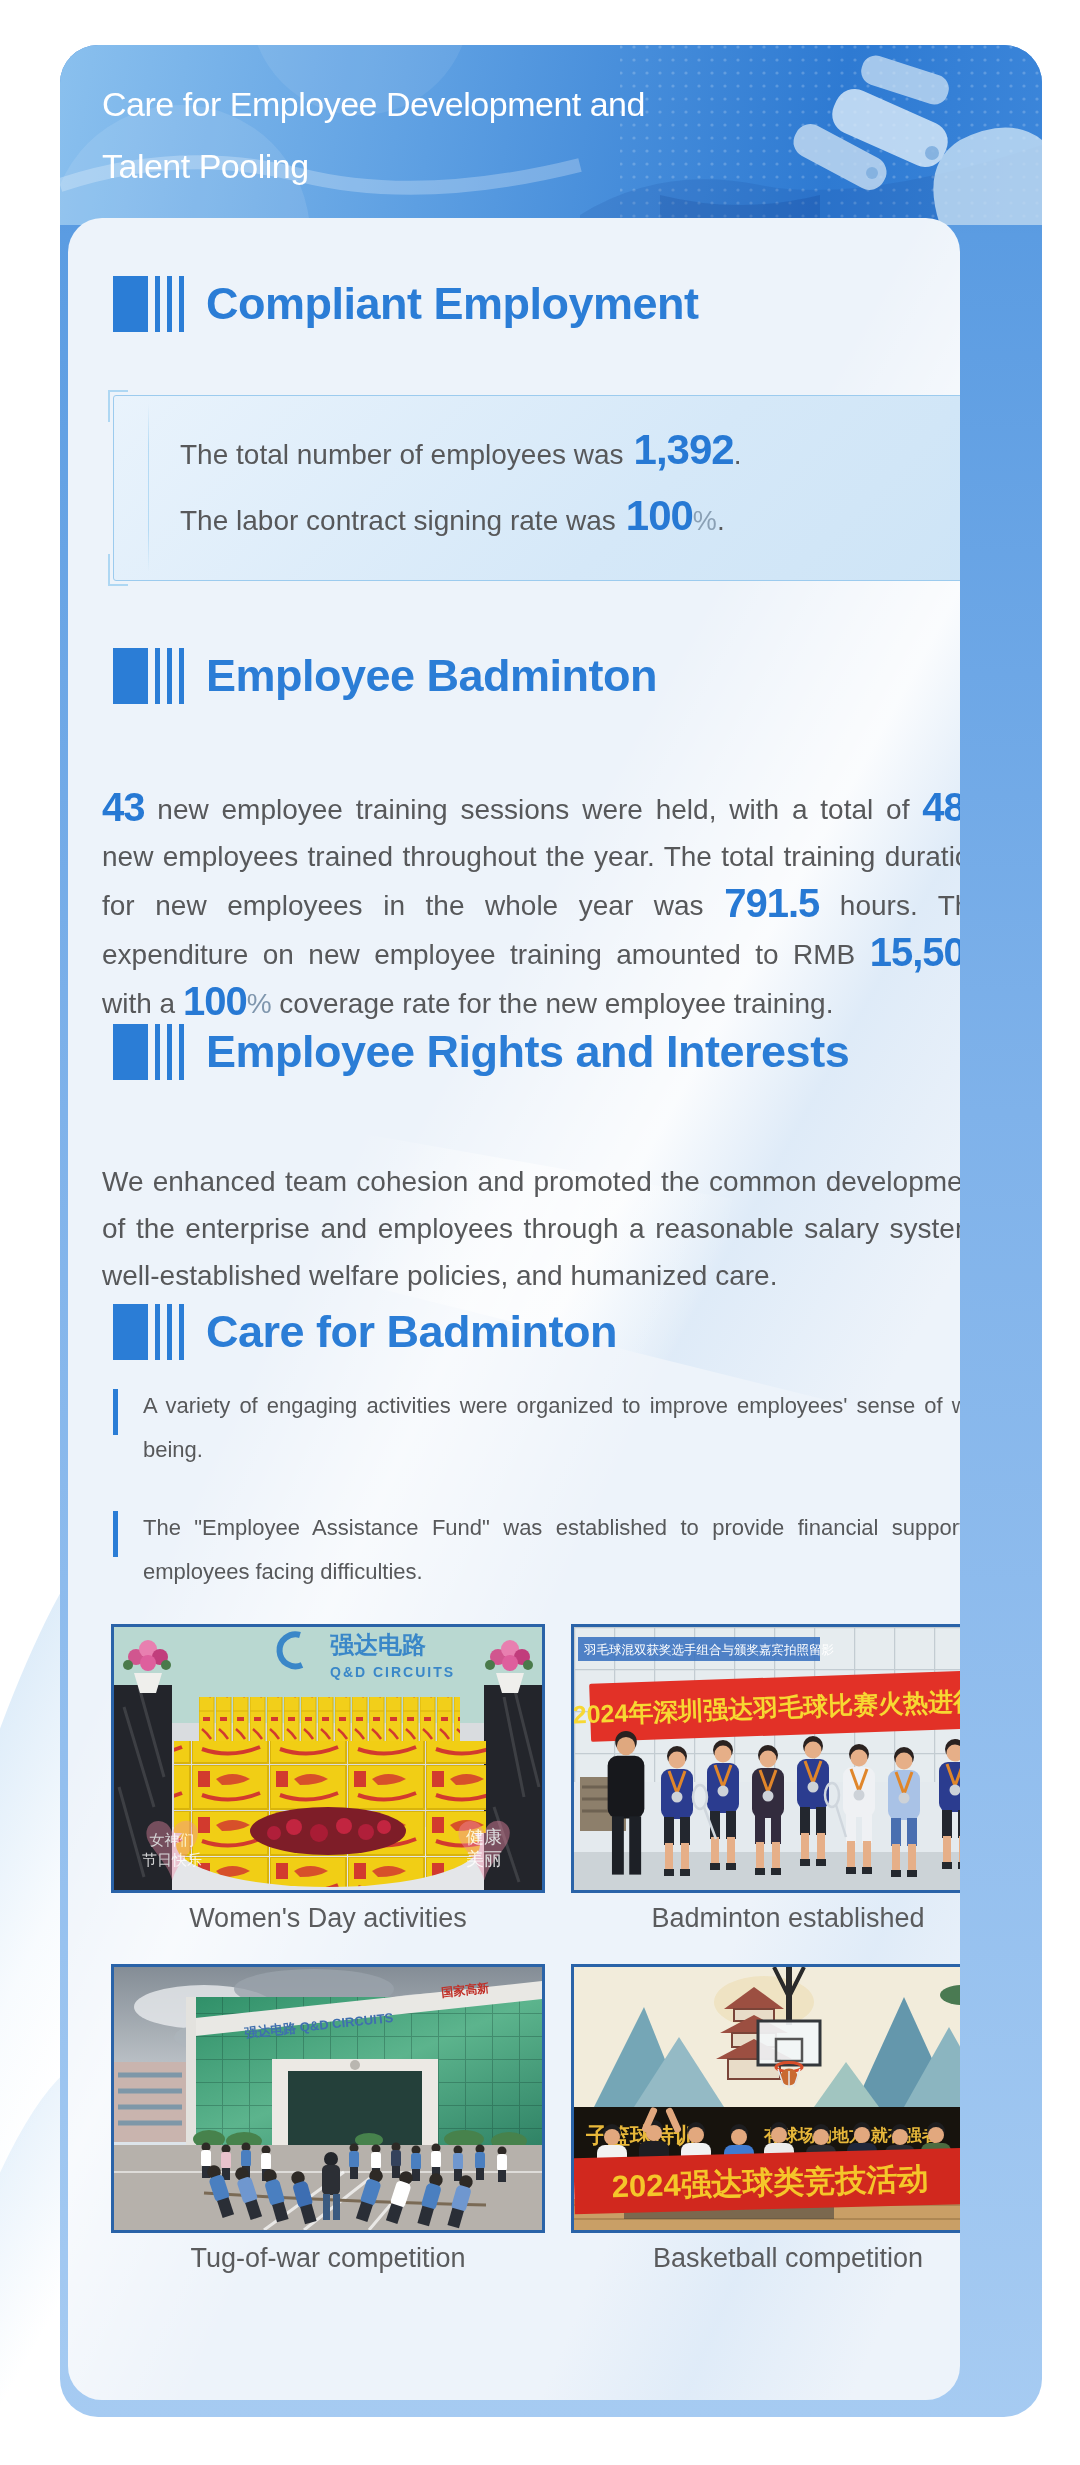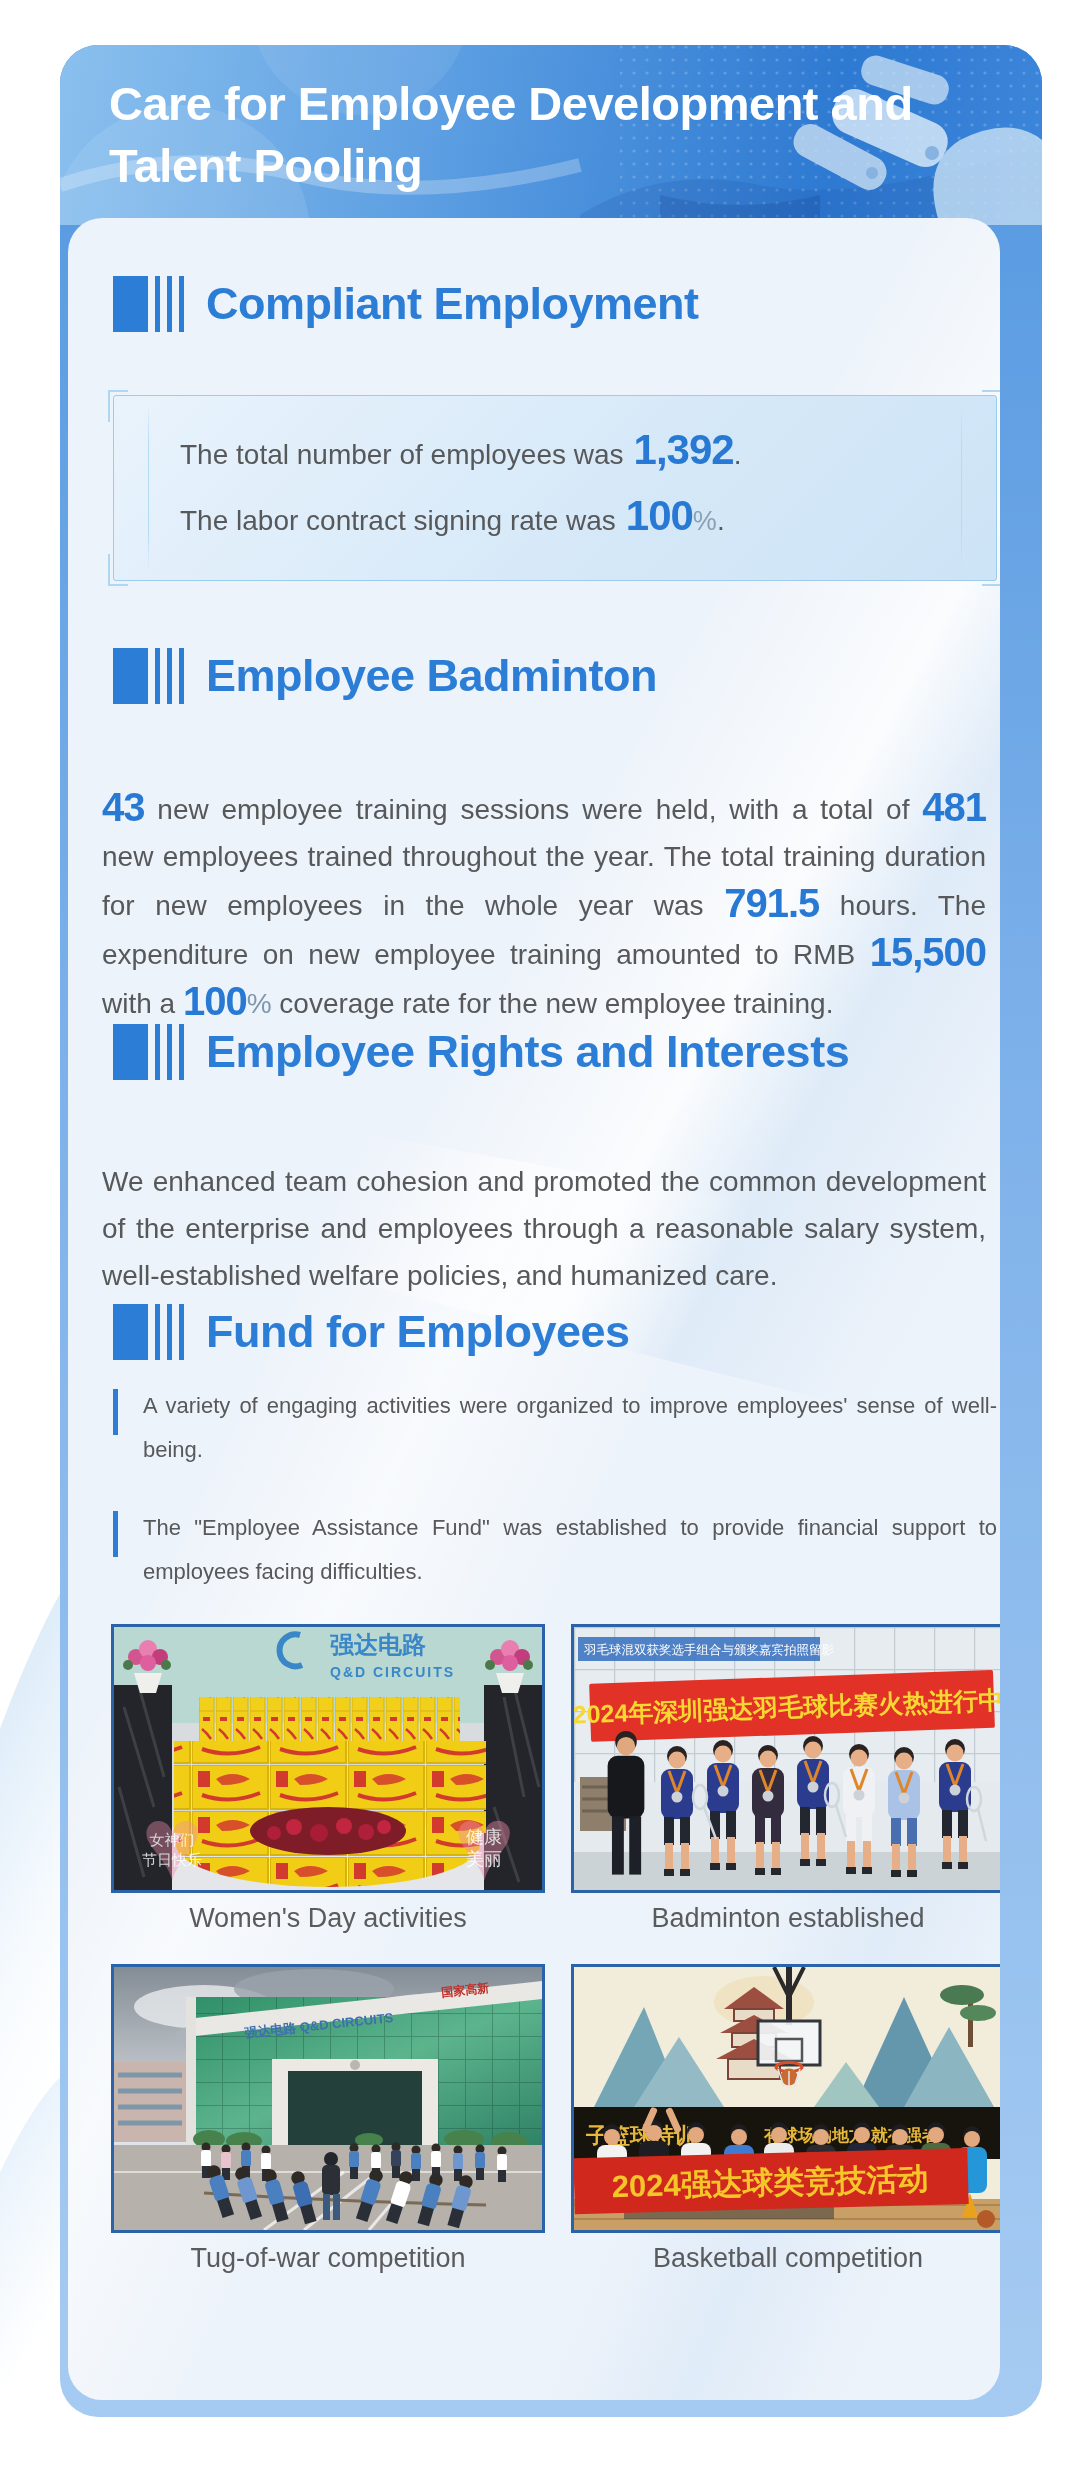--- a/index.html
+++ b/index.html
@@ -12,25 +12,25 @@
   .bg-wisp.w2{left:-30px;top:2050px;width:120px;height:420px;transform:rotate(20deg);
       background:linear-gradient(100deg,rgba(170,208,242,.30),transparent 75%);border-radius:45%;}
 
   
   .outer-card{position:absolute;left:60px;top:45px;width:982px;height:2372px;border-radius:38px;
       background:linear-gradient(180deg,#4288d8 0%,#5b9ce2 8%,#7fb2ea 45%,#a6cbf2 100%);}
   
   .header{position:absolute;left:0;top:0;width:100%;height:180px;border-radius:38px 38px 0 0;
       overflow:hidden;background:linear-gradient(100deg,#8ac0ee 0%,#5d9fe2 38%,#2e7ad2 78%,#3c86da 100%);}
   .header .deco{position:absolute;inset:0;}
-  .title{position:absolute;left:49px;top:28px;font-size:47px;line-height:62px;font-weight:bold;color:#ffffff;letter-spacing:-.5px;}
+  .title{position:absolute;left:42px;top:28px;font-size:34px;line-height:62px;font-weight:normal;color:#ffffff;letter-spacing:-.5px;}
 
   
   .inner-card{position:absolute;left:8px;top:173px;width:892px;height:2182px;border-radius:34px;
-      background:#edf3fa;overflow:hidden;padding-left:40px;}
+      background:#edf3fa;overflow:hidden;}
   .streak{position:absolute;pointer-events:none;}
   .streak.s1{left:380px;top:-120px;width:900px;height:1300px;transform:rotate(14deg);
       background:linear-gradient(105deg,transparent 30%,rgba(255,255,255,.75) 48%,rgba(205,225,245,.45) 58%,transparent 75%);}
   .streak.s2{left:-260px;top:900px;width:800px;height:1500px;transform:rotate(10deg);
       background:linear-gradient(105deg,transparent 35%,rgba(255,255,255,.6) 50%,transparent 68%);}
   .streak.s3{left:240px;top:1500px;width:900px;height:900px;transform:rotate(8deg);
       background:linear-gradient(105deg,transparent 40%,rgba(210,228,246,.5) 52%,transparent 66%);}
 
   
   .sec-head{position:absolute;left:45px;display:flex;align-items:center;height:56px;}
@@ -172,21 +172,21 @@
       </div>
       <p class="para" style="top:912px;">We enhanced team cohesion and promoted the common development of the enterprise and employees through a reasonable salary system, well-established welfare policies, and humanized care.</p>
 
       <div class="sec-head" style="top:1086px;">
         <span class="sec-icon">
             <span class="sq"></span>
             <span class="b"></span>
             <span class="b"></span>
             <span class="b"></span>
           </span>
-        <h2>Fund for Employees</h2>
+        <h2>Care for Badminton</h2>
       </div>
       <div class="bullet" style="top:1166px;">A variety of engaging activities were organized to improve employees' sense of well-being.</div>
       <div class="bullet" style="top:1288px;">The "Employee Assistance Fund" was established to provide financial support to employees facing difficulties.</div>
 
       <figure class="photo-fig f1">
         <div class="photo-frame">
           <svg viewBox="0 0 428 263">
             <defs>
               <pattern id="cartonP" width="17" height="42" patternUnits="userSpaceOnUse">
                 <rect width="15" height="42" fill="#f2cf1a" stroke="#d8b30c" stroke-width="1"></rect>

